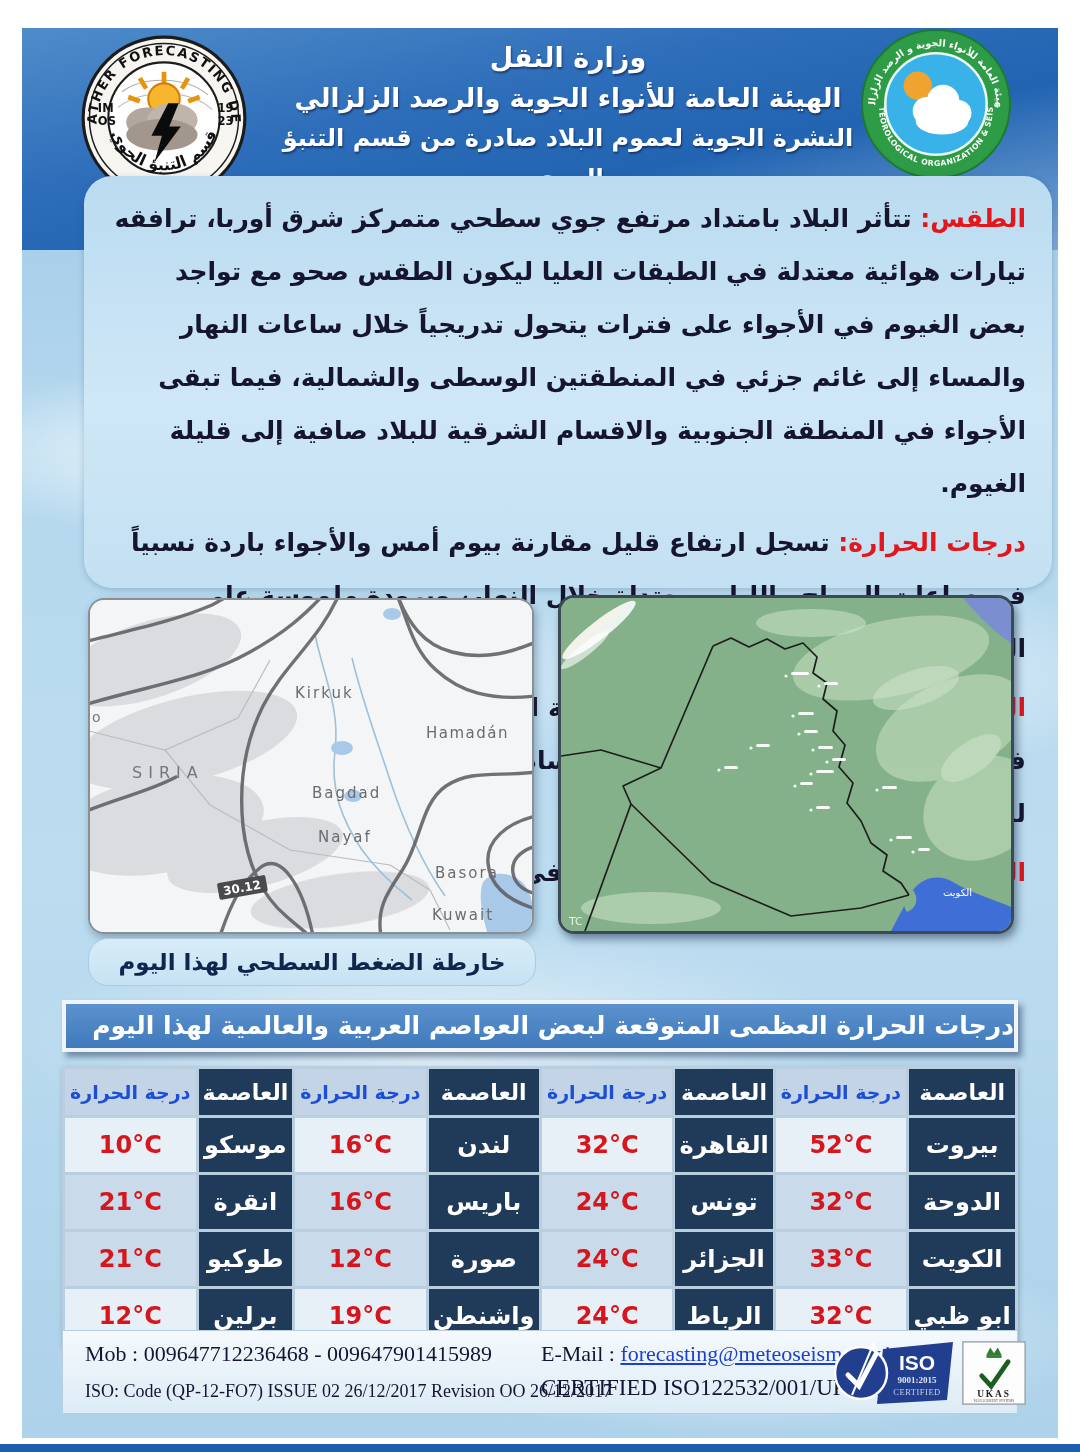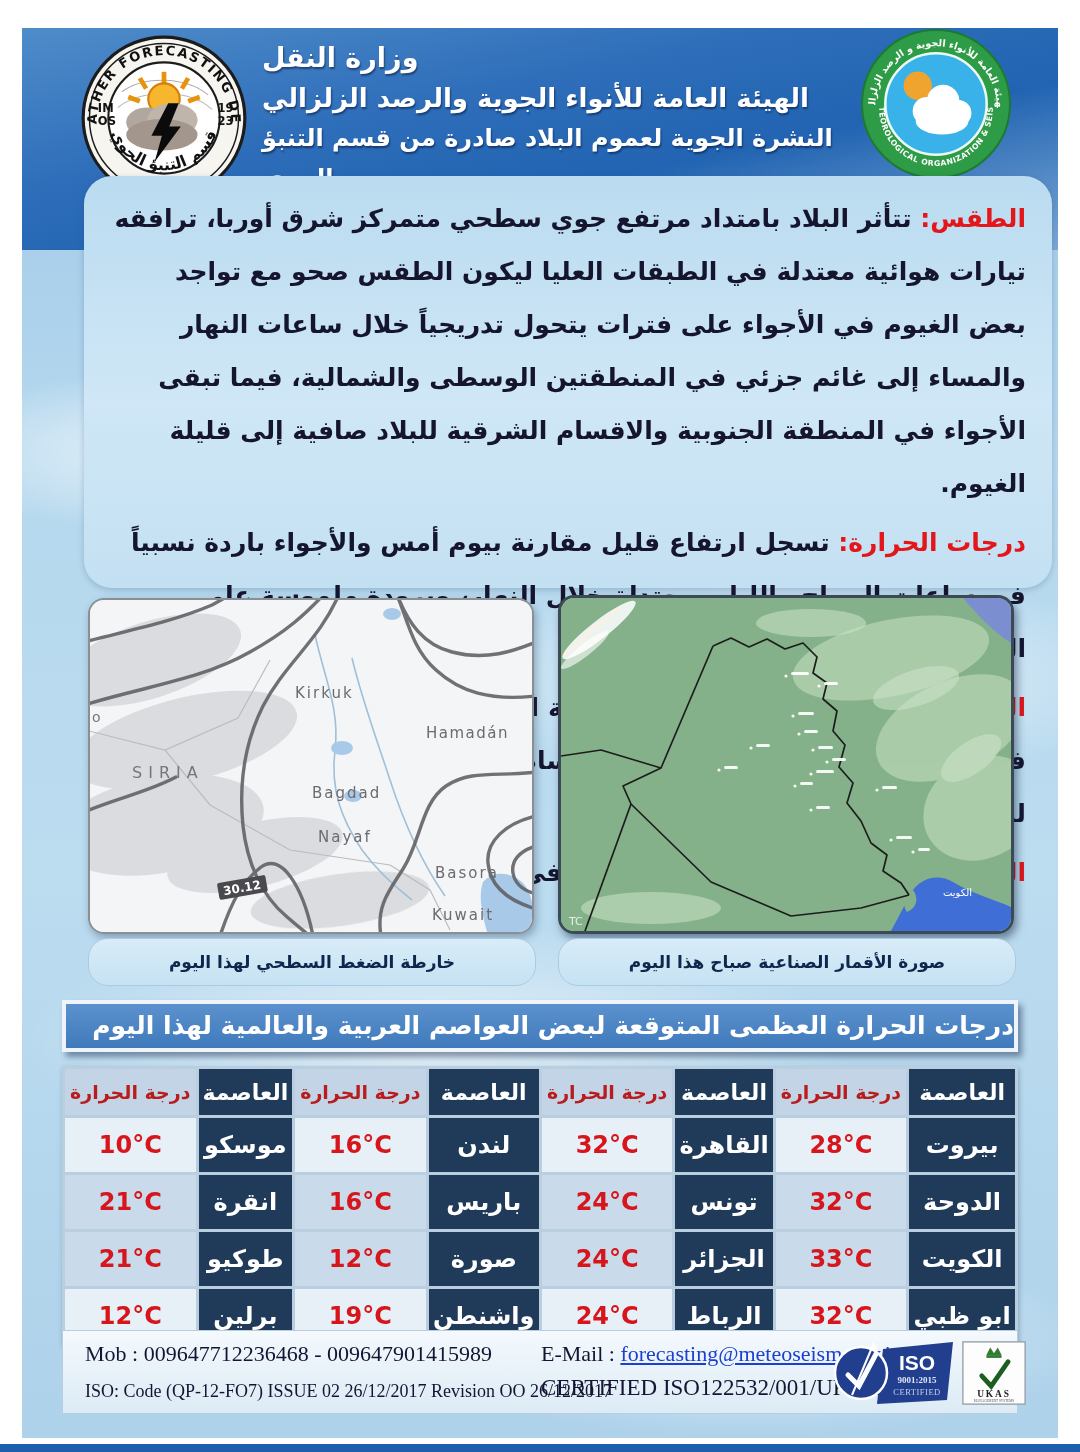--- a/index.html
+++ b/index.html
@@ -9,21 +9,21 @@
   .sky{position:absolute;left:22px;right:22px;top:28px;height:1410px;
     background:
       radial-gradient(ellipse 420px 120px at 18% 30%, rgba(255,255,255,.75), rgba(255,255,255,0) 70%),
       radial-gradient(ellipse 520px 150px at 75% 46%, rgba(255,255,255,.65), rgba(255,255,255,0) 70%),
       radial-gradient(ellipse 600px 170px at 40% 72%, rgba(255,255,255,.6), rgba(255,255,255,0) 70%),
       radial-gradient(ellipse 500px 140px at 70% 93%, rgba(255,255,255,.55), rgba(255,255,255,0) 70%),
       linear-gradient(180deg,#9cc6e6 0%,#b5d8ee 30%,#bcdcf0 60%,#aed2ea 100%);}
   
   .band{position:absolute;left:0;right:0;top:0;height:222px;
     background:linear-gradient(168deg,#4f8cca 0%,#2d6db9 38%,#2264b2 62%,#7ca9d6 100%);}
-  .titles{position:absolute;left:240px;width:580px;top:10px;text-align:left;color:#ffffff;}
+  .titles{position:absolute;left:256px;width:580px;top:10px;text-align:center;color:#ffffff;}
   .titles div{font-weight:700;text-shadow:1px 2px 2px rgba(0,0,30,.45);}
   .t1{font-size:27px;line-height:40px;}
   .t2{font-size:26px;line-height:40px;}
   .t3{font-size:24px;line-height:40px;}
   .t4{font-size:27px;line-height:42px;}
   .logo{position:absolute;}
   
   .text-panel{position:absolute;left:62px;width:968px;top:148px;height:412px;
     border-radius:28px;background:linear-gradient(180deg,#badbf0 0%,#cfe7f6 55%,#c3e0f2 100%);
     box-shadow:0 2px 6px rgba(40,70,110,.25);padding:16px 26px 0 26px;box-sizing:border-box;}
@@ -31,34 +31,34 @@
         line-height:2.12;margin:0 0 6px 0;}
   .para .lbl{color:#e3171b;}
   
   .map{position:absolute;border-radius:16px;overflow:hidden;}
   .map.press{left:66px;top:570px;width:442px;height:332px;border:2px solid #8a8f94;
              box-shadow:2px 4px 8px rgba(30,50,80,.35);}
   .map.sat{left:536px;top:567px;width:450px;height:333px;border:3px solid #3c4a55;
            box-shadow:3px 5px 9px rgba(20,40,70,.5);}
   .caption{position:absolute;top:910px;height:46px;border-radius:20px;
     background:linear-gradient(180deg,#d8ecf8,#c6e2f3);border:1px solid #a8cbe2;
-    color:#10264d;font-size:17px;font-weight:700;text-align:center;line-height:46px;direction:rtl;}
+    color:#10264d;font-size:23px;font-weight:700;text-align:center;line-height:46px;direction:rtl;}
   .cap-press{left:66px;width:446px;}
   .cap-sat{left:536px;width:456px;}
   
   .banner{position:absolute;left:40px;top:972px;width:956px;height:52px;box-sizing:border-box;
     background:linear-gradient(180deg,#5b91cd,#407abc);border:4px solid #eef4fa;
     box-shadow:4px 5px 6px rgba(15,35,70,.45);color:#fff;font-size:25px;font-weight:700;
     text-align:right;line-height:44px;direction:rtl;}
   
   table.temps{position:absolute;left:40px;top:1038px;width:956px;direction:rtl;
     border-collapse:separate;border-spacing:3px;background:#b9cfe0;box-shadow:1px 2px 5px rgba(30,50,80,.3);}
   table.temps td{text-align:center;vertical-align:middle;}
   td.cap-h{background:#203a5a;color:#fff;font-size:22px;font-weight:700;height:44px;margin-top:28px;}
-  td.tmp-h{background:#c2d4e5;color:#b91c1c;font-size:19px;font-weight:700;height:44px;}
+  td.tmp-h{background:#c2d4e5;color:#1d4ed8;font-size:19px;font-weight:700;height:44px;}
   td.cap-c{background:#203a5a;color:#fff;font-size:24px;font-weight:700;height:52px;}
   td.tmp-c{color:#d6161c;font-size:24px;font-weight:700;height:52px;}
   tr.r-a td.tmp-c{background:#e7eff7;}
   tr.r-b td.tmp-c{background:#c9dbea;}
   
   .footer{position:absolute;left:40px;top:1302px;width:956px;height:84px;box-sizing:border-box;
     background:linear-gradient(180deg,#f4f9fd,#dcebf5);border:1px solid #b9cdde;
     font-family:"Liberation Serif",serif;color:#141433;}
   .f-mob{position:absolute;left:22px;top:10px;font-size:22px;}
   .f-iso{position:absolute;left:22px;top:50px;font-size:18px;}
@@ -287,39 +287,38 @@
             <rect x="335" y="238" width="16" height="3" rx="1.5"></rect>
           <circle cx="352" cy="254" r="1.6"></circle>
             <rect x="357" y="250" width="12" height="3" rx="1.5"></rect>
         </g>
         <text x="382" y="298" font-size="10" fill="#ffffff">الكويت</text>
         <text x="8" y="327" font-size="11" fill="#ffffff" opacity=".8">TC</text>
       </svg>
     </div>
 
     <div class="caption cap-press">خارطة الضغط السطحي لهذا اليوم</div>
-    <div class="caption cap-sat">صورة الأقمار الصناعية صباح هذا اليوم</div>
 
     <div class="banner">درجات الحرارة العظمى المتوقعة لبعض العواصم العربية والعالمية لهذا اليوم</div>
 
     <table class="temps">
       <tbody>
           <tr>
         <td class="cap-h">العاصمة</td>
         <td class="tmp-h">درجة الحرارة</td>
         <td class="cap-h">العاصمة</td>
         <td class="tmp-h">درجة الحرارة</td>
         <td class="cap-h">العاصمة</td>
         <td class="tmp-h">درجة الحرارة</td>
         <td class="cap-h">العاصمة</td>
         <td class="tmp-h">درجة الحرارة</td>
       </tr>
       <tr class="r-a">
         <td class="cap-c">بيروت</td>
-        <td class="tmp-c">28°C</td>
+        <td class="tmp-c">52°C</td>
         <td class="cap-c">القاهرة</td>
         <td class="tmp-c">32°C</td>
         <td class="cap-c">لندن</td>
         <td class="tmp-c">16°C</td>
         <td class="cap-c">موسكو</td>
         <td class="tmp-c">10°C</td>
       </tr>
       <tr class="r-b">
         <td class="cap-c">الدوحة</td>
         <td class="tmp-c">32°C</td>

